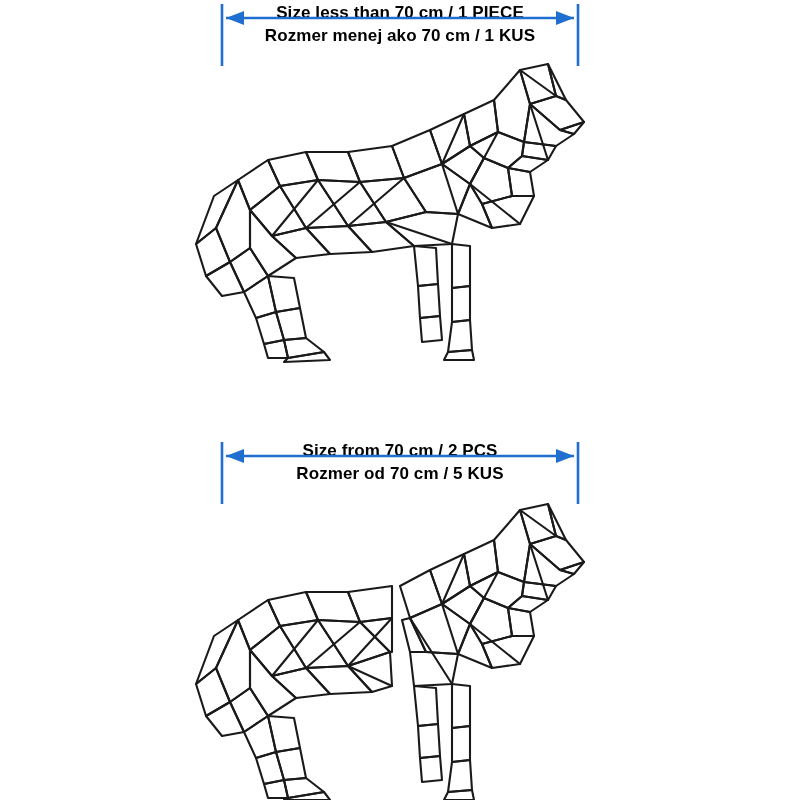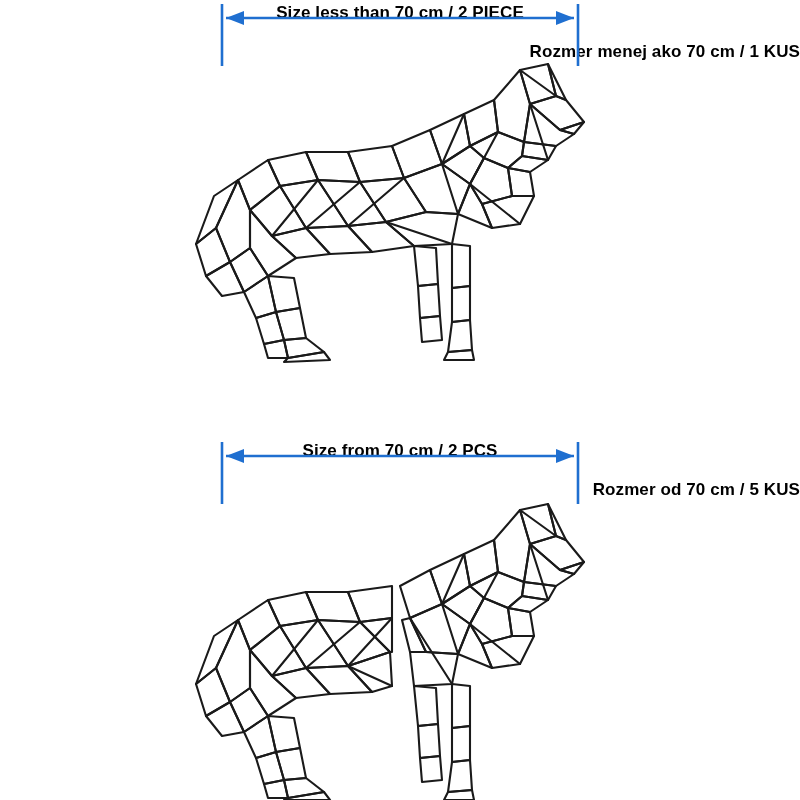--- a/index.html
+++ b/index.html
@@ -36,43 +36,42 @@
   }
   .dim-label {
     font-size: 17px;
     font-weight: bold;
     letter-spacing: 0.1px;
     line-height: 1.32;
     color: #000000;
     white-space: nowrap;
   }
   .dim-label.second {
-    margin-top: 17px;
-    text-align: right;
+    margin-top: 1px;
   }
   .arrow-svg {
     position: absolute;
     left: 0;
     top: 0;
   }
   .wolf-svg {
     position: absolute;
     left: 0;
     top: 0;
   }
 </style>
 </head>
 <body>
 
 <div class="page">
 
   <div class="panel" id="panel-top">
 
     <div class="dim-block" style="top: 2px;">
-      <div class="dim-label">Size less than 70 cm / 2 PIECE</div>
+      <div class="dim-label">Size less than 70 cm / 1 PIECE</div>
       <div class="dim-label second">Rozmer menej ako 70 cm / 1 KUS</div>
     </div>
 
     <svg class="arrow-svg" width="800" height="400" viewBox="0 0 800 400">
       <g stroke="#1f6fd0" stroke-width="2.6" fill="none">
 
         <line x1="222" y1="4" x2="222" y2="66"></line>
         <line x1="578" y1="4" x2="578" y2="66"></line>
 
         <line x1="226" y1="18" x2="574" y2="18"></line>

